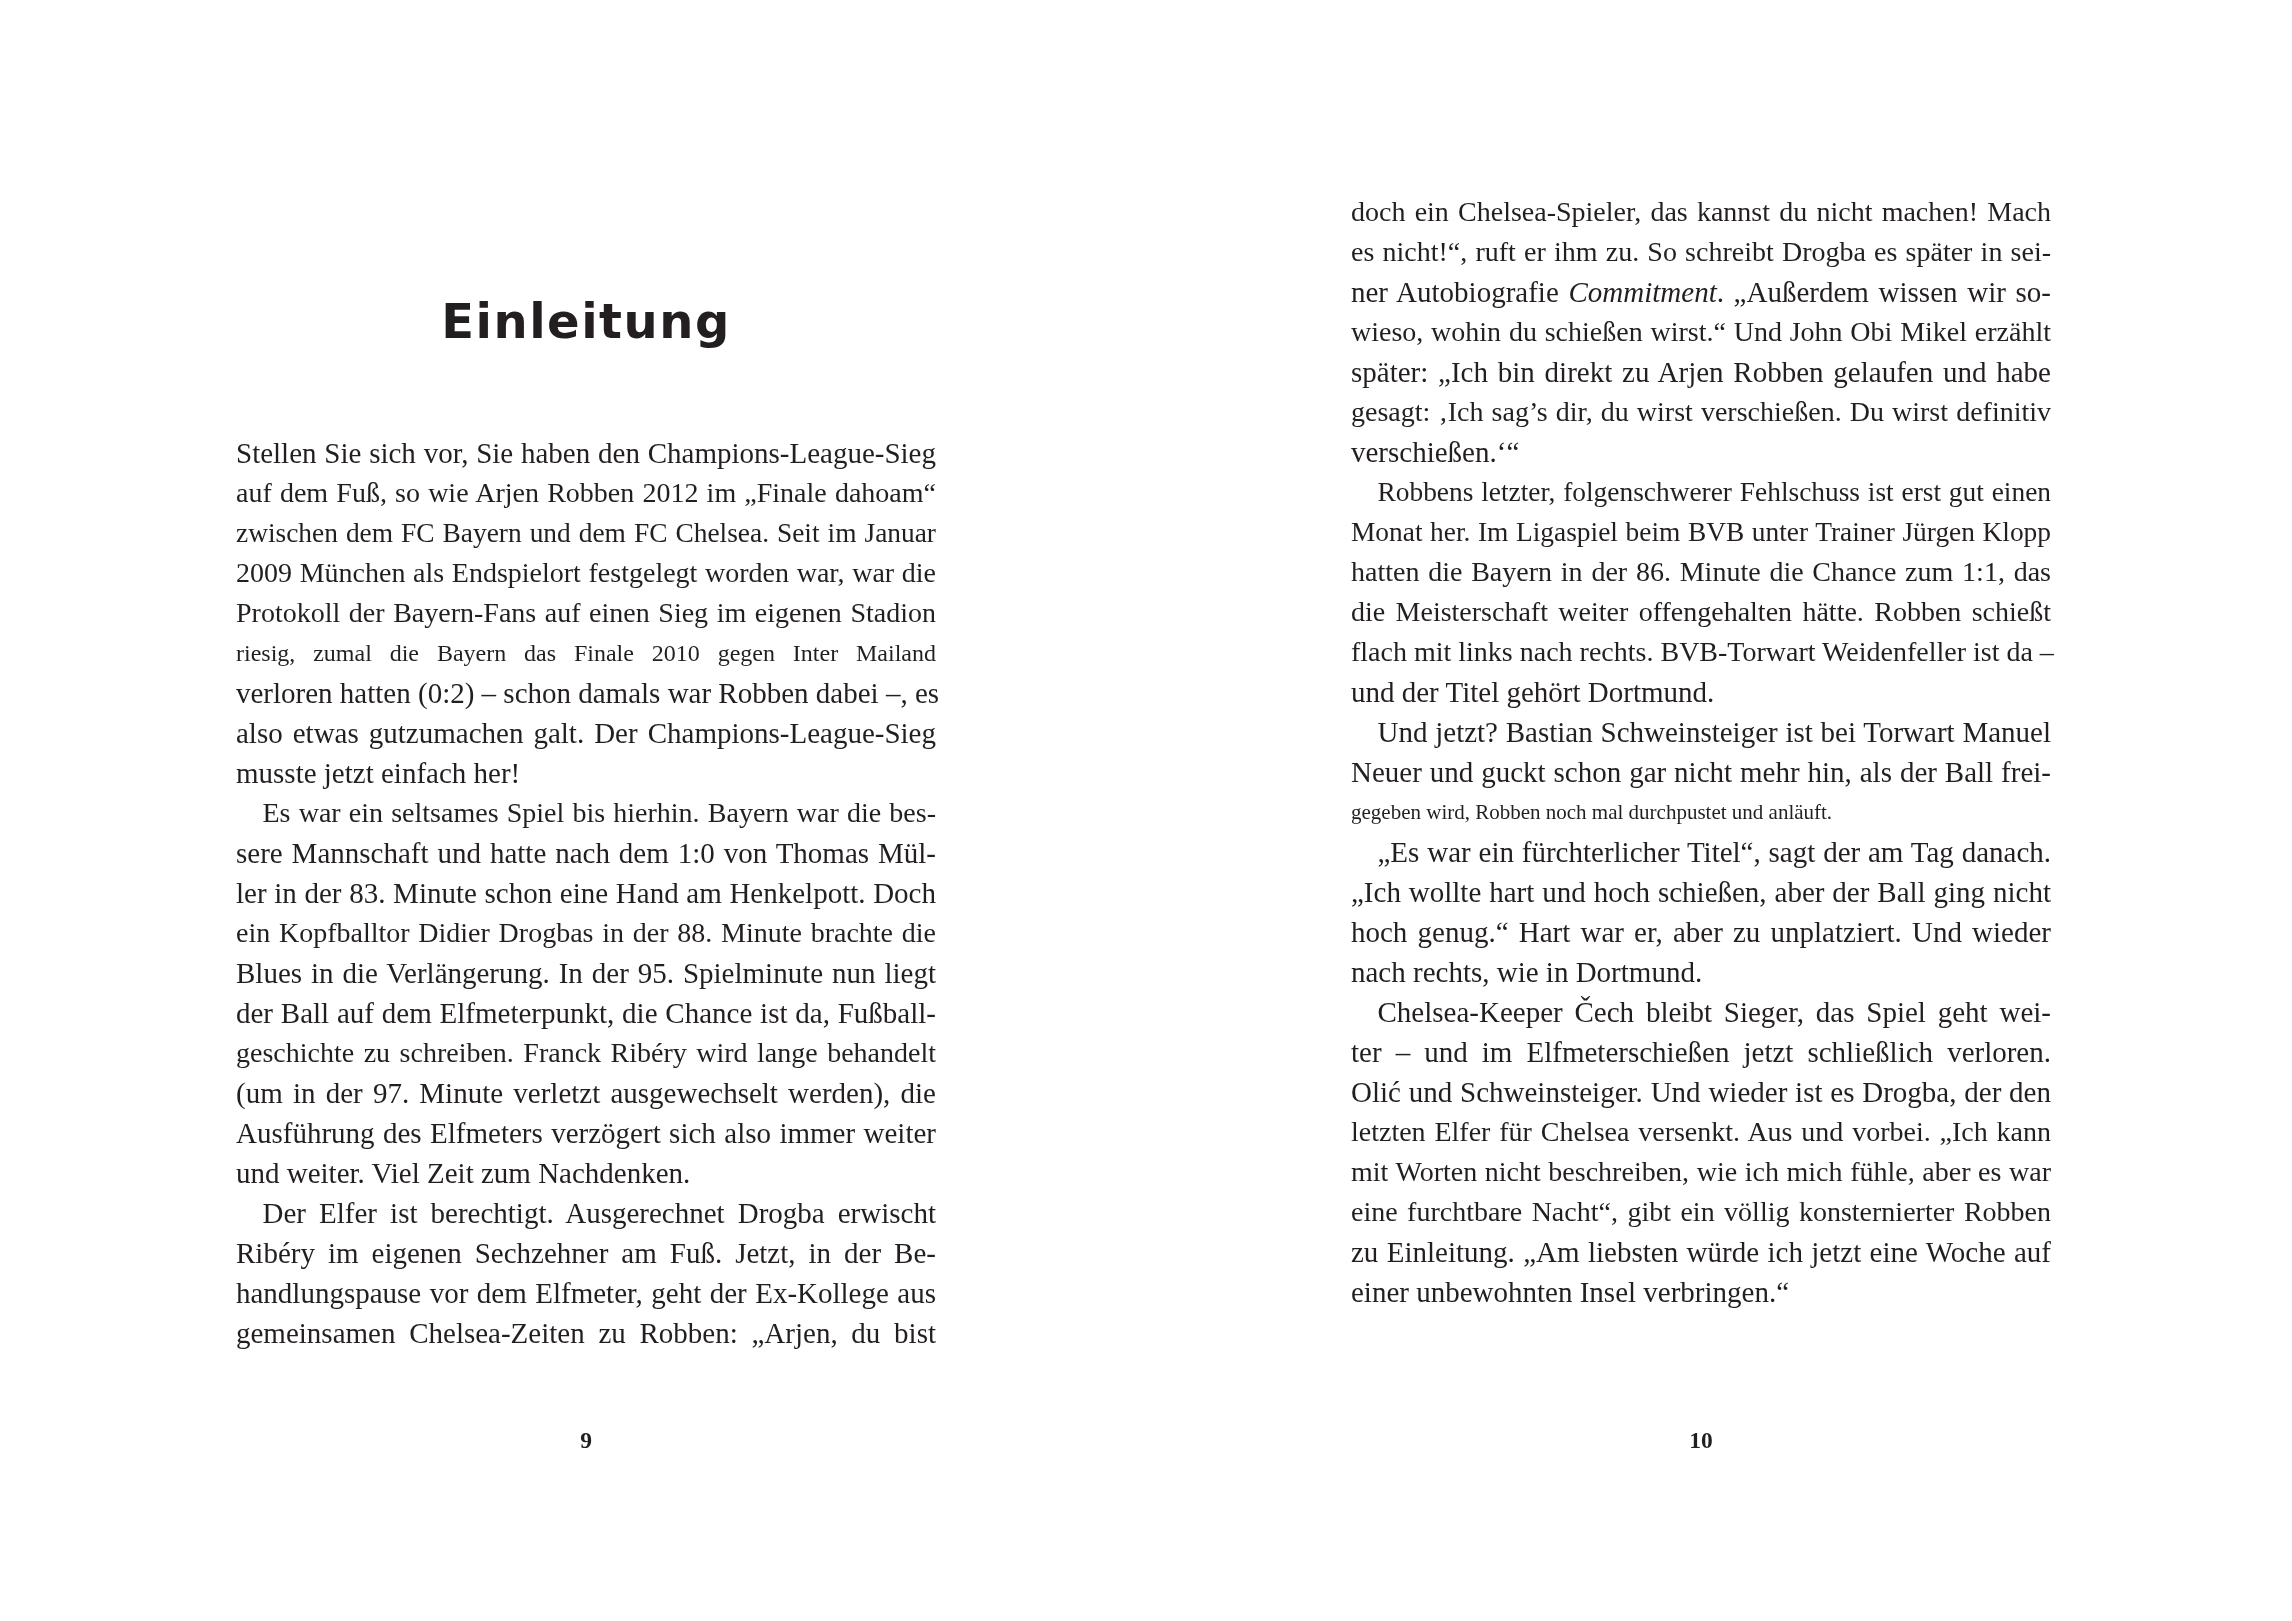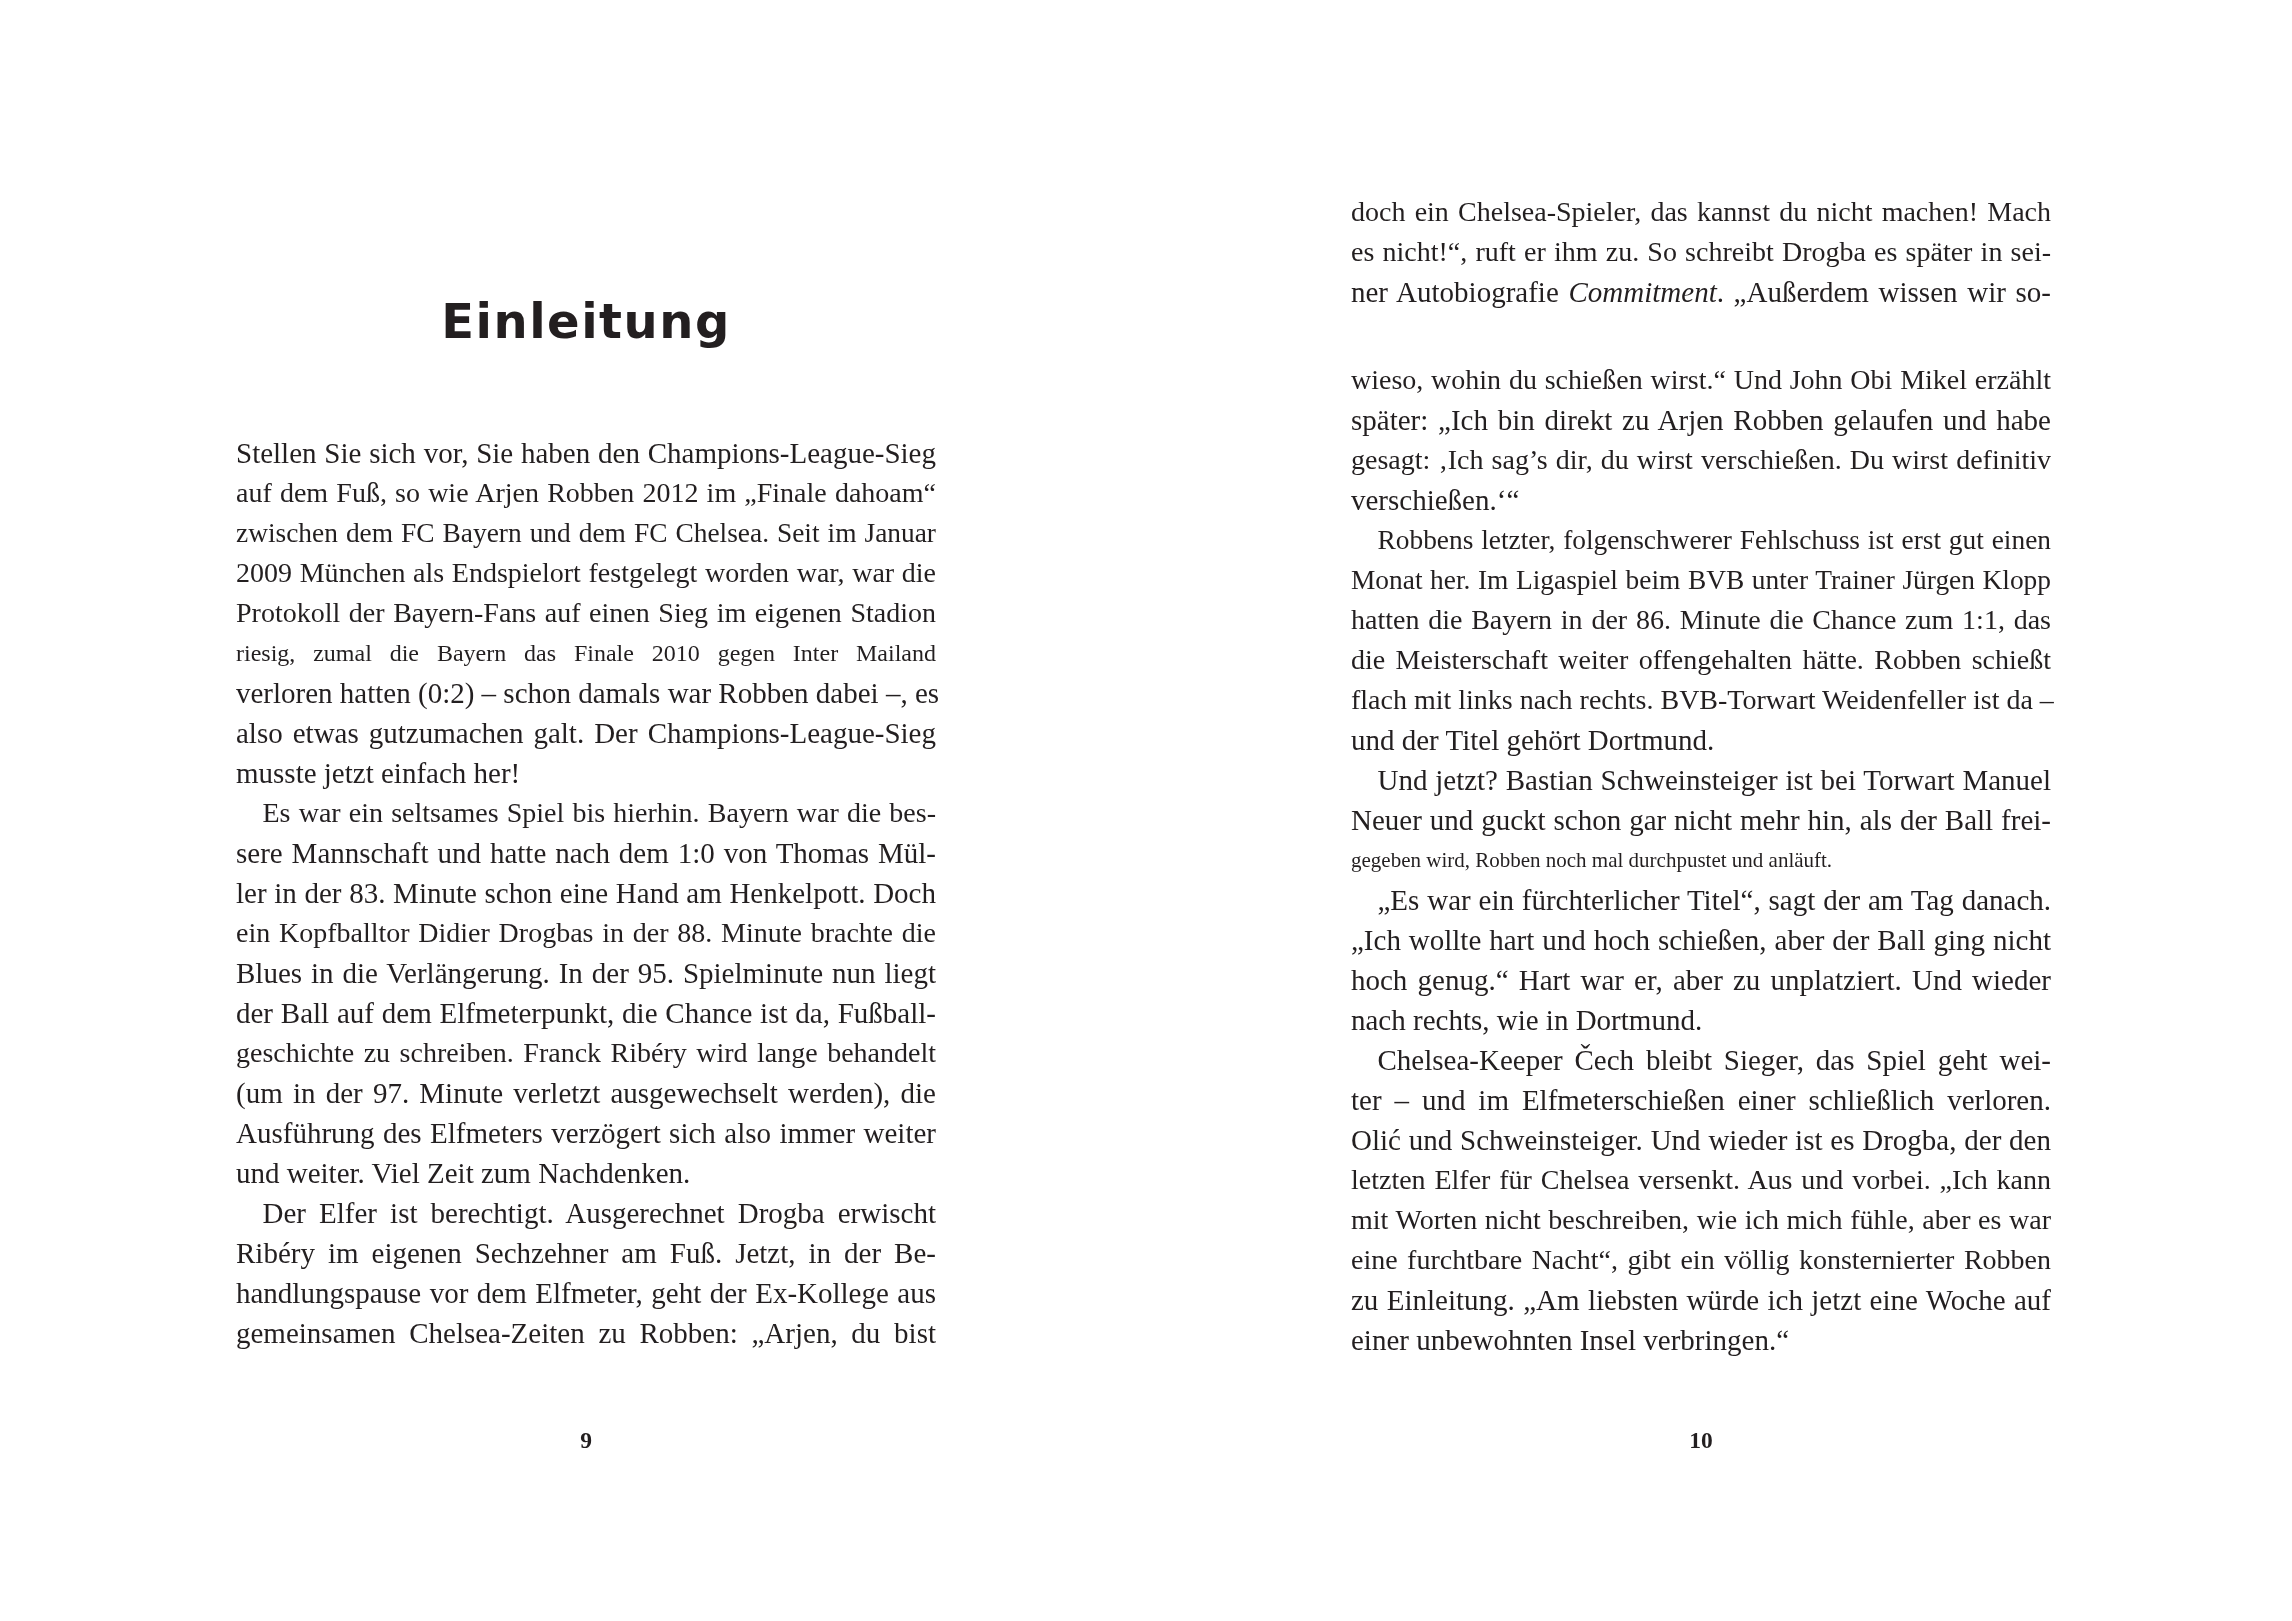--- a/index.html
+++ b/index.html
@@ -119,39 +119,39 @@
         <div class="line" style="white-space: nowrap; font-size: 29px;">gemeinsamen Chelsea-Zeiten zu Robben: „Arjen, du bist</div>
       </div>
     <div class="page-number">9</div>
   </div>
 
   <div class="page page-right">
     <div class="column" id="right-column">
         <div class="line" style="white-space: nowrap; font-size: 28px;">doch ein Chelsea-Spieler, das kannst du nicht machen! Mach</div>
         <div class="line" style="white-space: nowrap; font-size: 28px;">es nicht!“, ruft er ihm zu. So schreibt Drogba es später in sei-</div>
         <div class="line" style="white-space: nowrap; font-size: 29px;"><span>ner Autobiografie </span><em>Commitment</em><span>. „Außerdem wissen wir so-</span></div>
-        <div class="line" style="white-space: nowrap; font-size: 28px; margin-top: 48px;">wieso, wohin du schießen wirst.“ Und John Obi Mikel erzählt</div>
+        <div class="line" style="white-space: nowrap; font-size: 28px;">wieso, wohin du schießen wirst.“ Und John Obi Mikel erzählt</div>
         <div class="line" style="white-space: nowrap; font-size: 29px;">später: „Ich bin direkt zu Arjen Robben gelaufen und habe</div>
         <div class="line" style="white-space: nowrap; font-size: 28px;">gesagt: ‚Ich sag’s dir, du wirst verschießen. Du wirst definitiv</div>
         <div class="line last" style="white-space: nowrap; font-size: 29px;">verschießen.‘“</div>
         <div class="line indent" style="white-space: nowrap; font-size: 27.4px;">Robbens letzter, folgenschwerer Fehlschuss ist erst gut einen</div>
         <div class="line" style="white-space: nowrap; font-size: 27.4px;">Monat her. Im Ligaspiel beim BVB unter Trainer Jürgen Klopp</div>
         <div class="line" style="white-space: nowrap; font-size: 28px;">hatten die Bayern in der 86. Minute die Chance zum 1:1, das</div>
         <div class="line" style="white-space: nowrap; font-size: 28px;">die Meisterschaft weiter offengehalten hätte. Robben schießt</div>
         <div class="line" style="white-space: nowrap; font-size: 28px;">flach mit links nach rechts. BVB-Torwart Weidenfeller ist da –</div>
         <div class="line last" style="white-space: nowrap; font-size: 29px;">und der Titel gehört Dortmund.</div>
         <div class="line indent" style="white-space: nowrap; font-size: 29px;">Und jetzt? Bastian Schweinsteiger ist bei Torwart Manuel</div>
         <div class="line" style="white-space: nowrap; font-size: 29px;">Neuer und guckt schon gar nicht mehr hin, als der Ball frei-</div>
         <div class="line last" style="white-space: nowrap; font-size: 21px;">gegeben wird, Robben noch mal durchpustet und anläuft.</div>
         <div class="line indent" style="white-space: nowrap; font-size: 29px;">„Es war ein fürchterlicher Titel“, sagt der am Tag danach.</div>
         <div class="line" style="white-space: nowrap; font-size: 29px;">„Ich wollte hart und hoch schießen, aber der Ball ging nicht</div>
         <div class="line" style="white-space: nowrap; font-size: 29px;">hoch genug.“ Hart war er, aber zu unplatziert. Und wieder</div>
         <div class="line last" style="white-space: nowrap; font-size: 29px;">nach rechts, wie in Dortmund.</div>
         <div class="line indent" style="white-space: nowrap; font-size: 29px;">Chelsea-Keeper Čech bleibt Sieger, das Spiel geht wei-</div>
-        <div class="line" style="white-space: nowrap; font-size: 29px;">ter – und im Elfmeterschießen einer schließlich verloren.</div>
+        <div class="line" style="white-space: nowrap; font-size: 29px;">ter – und im Elfmeterschießen jetzt schließlich verloren.</div>
         <div class="line" style="white-space: nowrap; font-size: 29px;">Olić und Schweinsteiger. Und wieder ist es Drogba, der den</div>
         <div class="line" style="white-space: nowrap; font-size: 28px;">letzten Elfer für Chelsea versenkt. Aus und vorbei. „Ich kann</div>
         <div class="line" style="white-space: nowrap; font-size: 28px;">mit Worten nicht beschreiben, wie ich mich fühle, aber es war</div>
         <div class="line" style="white-space: nowrap; font-size: 28px;">eine furchtbare Nacht“, gibt ein völlig konsternierter Robben</div>
         <div class="line" style="white-space: nowrap; font-size: 29px;">zu Einleitung. „Am liebsten würde ich jetzt eine Woche auf</div>
         <div class="line last" style="white-space: nowrap; font-size: 29px;">einer unbewohnten Insel verbringen.“</div>
       </div>
     <div class="page-number">10</div>
   </div>
 

